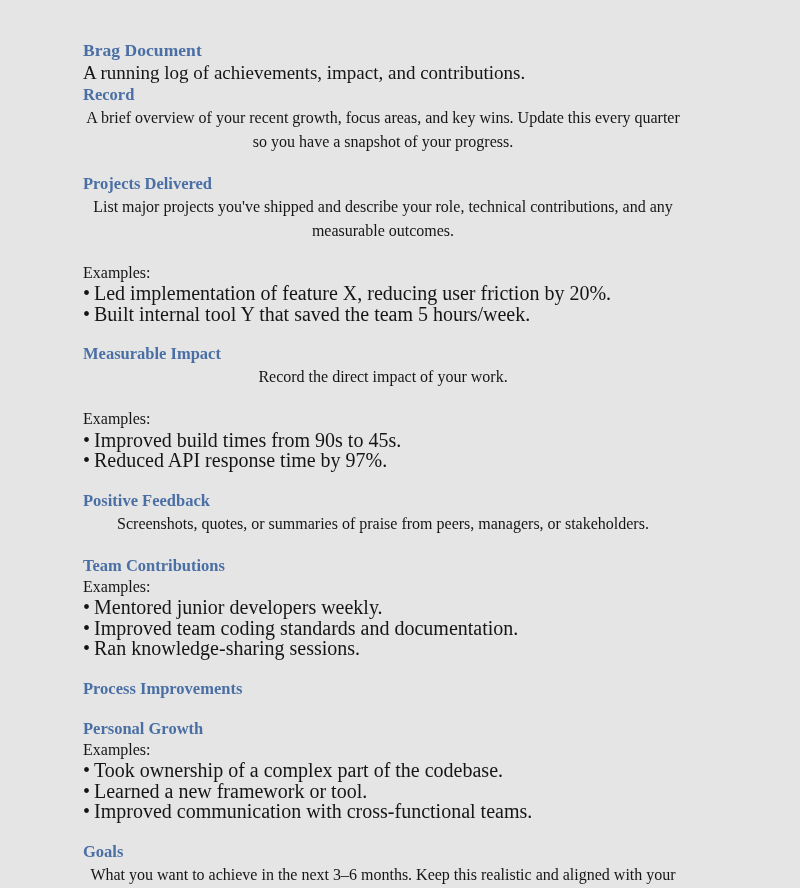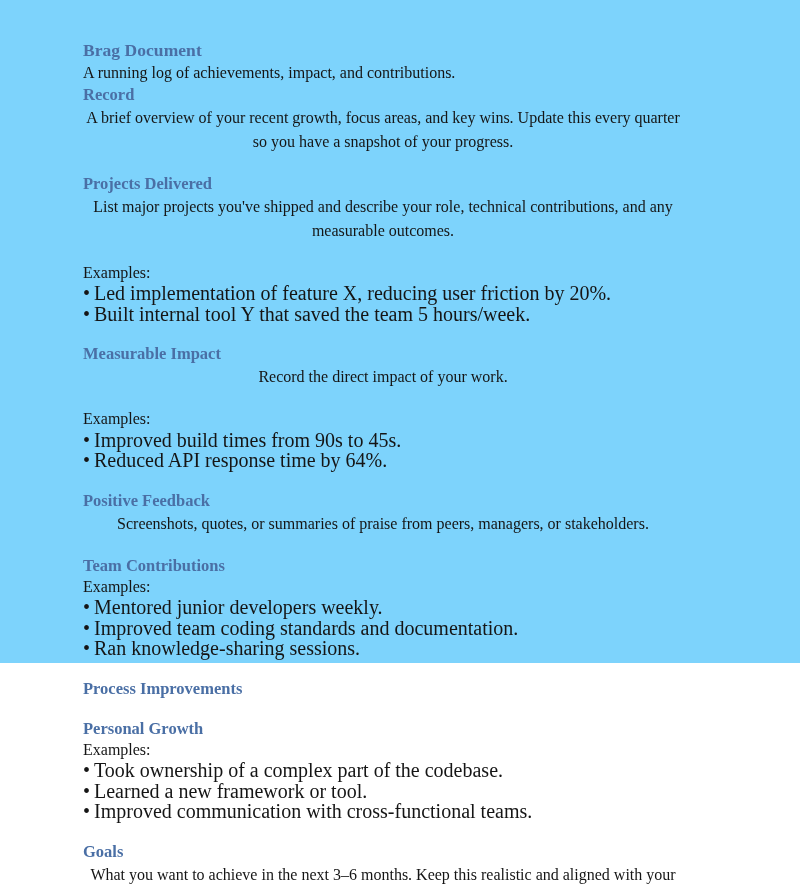--- a/index.html
+++ b/index.html
@@ -12,23 +12,23 @@
     width: 800px;
     height: 888px;
     overflow: hidden;
     font-family: "Liberation Serif", "DejaVu Serif", serif;
     color: #000000;
     -webkit-font-smoothing: antialiased;
   }
   .page {
     box-sizing: border-box;
     width: 800px;
-    height: 663px;
+    height: 888px;
     padding: 40px 117px 0 83px;
-    background: #7dd3fc;
+    background: #e5e5e5;
   }
   .doc {
     width: 600px;
   }
   .doc-title {
     font-size: 17.5px;
     font-weight: bold;
     color: #4a6fa5;
     line-height: 21px;
     margin: 0 0 2px 0;
@@ -76,21 +76,21 @@
     position: relative;
     white-space: nowrap;
   }
   .bullets li::before {
     content: "\2022";
     position: absolute;
     left: 0;
     top: 0;
   }
   .lead-text {
-    font-size: 16px;
+    font-size: 19px;
     line-height: 20.5px;
     margin: 0;
     color: #151515;
   }
 </style>
 </head>
 <body>
 
 <div class="page">
   <article class="doc">
@@ -112,21 +112,21 @@
             <li>Led implementation of feature X, reducing user friction by 20%.</li>
             <li>Built internal tool Y that saved the team 5 hours/week.</li>
           </ul>
         </section>
         <section class="section">
           <h2 class="section-heading">Measurable Impact</h2>
           <p class="body-text">Record the direct impact of your work.</p>
           <p class="examples-label spaced">Examples:</p>
           <ul class="bullets" style="--bullet: &quot;•&quot;;">
             <li>Improved build times from 90s to 45s.</li>
-            <li>Reduced API response time by 64%.</li>
+            <li>Reduced API response time by 97%.</li>
           </ul>
         </section>
         <section class="section">
           <h2 class="section-heading">Positive Feedback</h2>
           <p class="body-text">Screenshots, quotes, or summaries of praise from peers, managers, or stakeholders.</p>
         </section>
         <section class="section">
           <h2 class="section-heading">Team Contributions</h2>
           <p class="examples-label">Examples:</p>
           <ul class="bullets" style="--bullet: &quot;•&quot;;">

